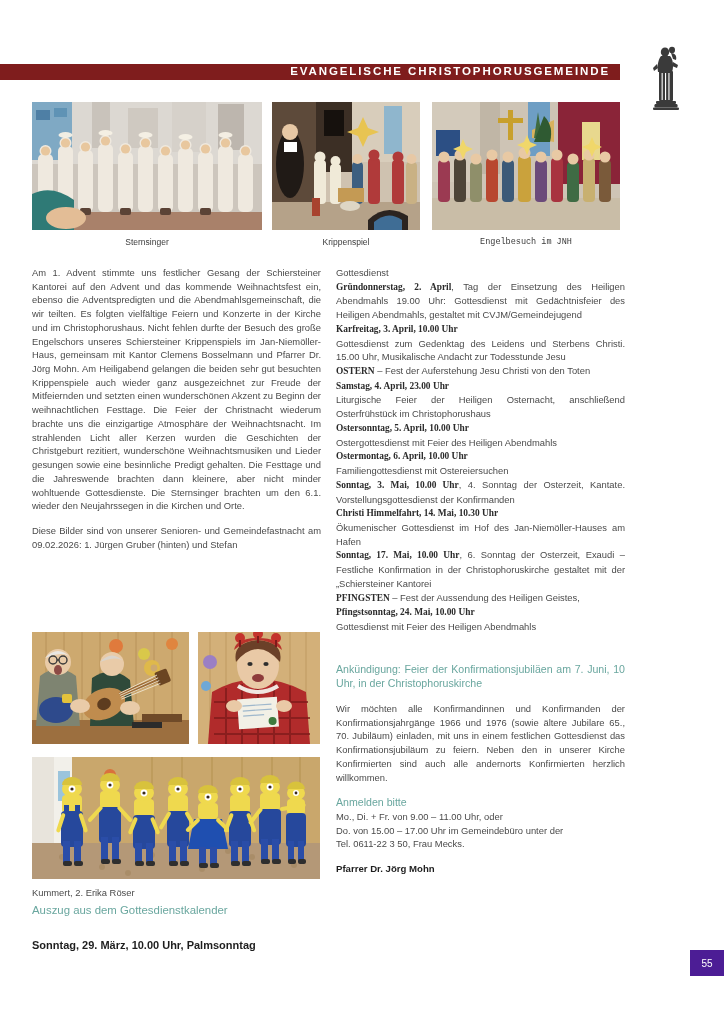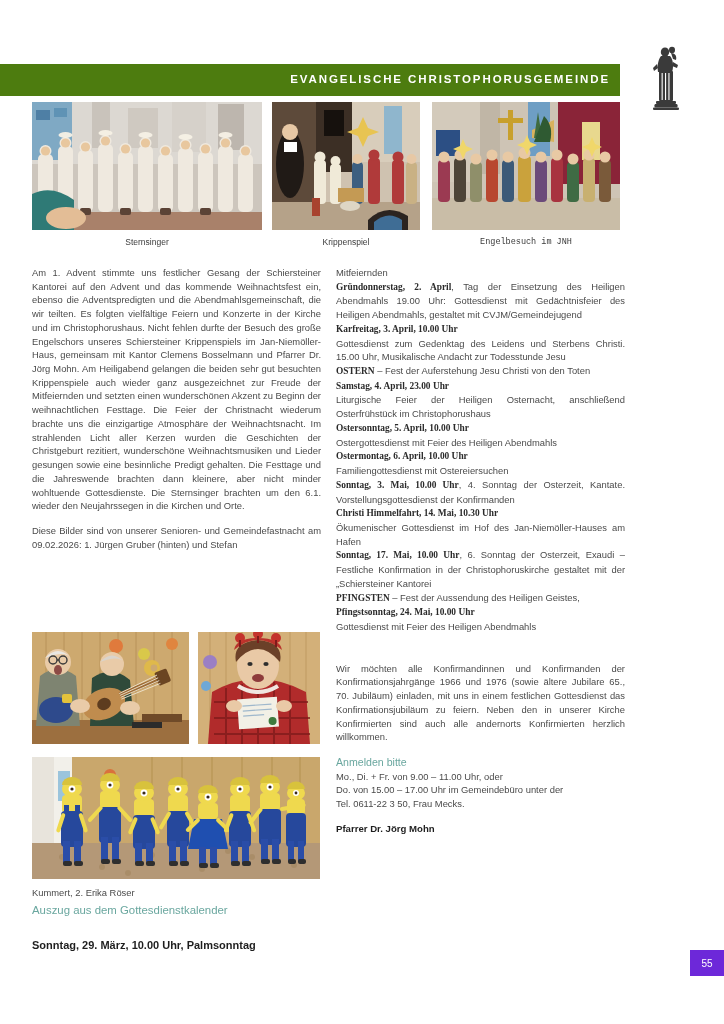--- a/index.html
+++ b/index.html
@@ -15,22 +15,22 @@
     color: #3b3b3b;
     overflow: hidden;
   }
 
   
   .header-band {
     position: absolute;
     left: 0;
     top: 64px;
     width: 620px;
-    height: 32px;
-    background: #4d7c0f;
+    height: 16px;
+    background: #7f1d1d;
     display: flex;
     align-items: center;
     justify-content: flex-end;
     box-sizing: border-box;
     padding-right: 10px;
   }
   .header-title {
     color: #ffffff;
     font-size: 11.5px;
     font-weight: bold;
@@ -130,21 +130,21 @@
     margin: 20px 0 0 0;
   }
 
   
   .page-num {
     position: absolute;
     right: 0;
     top: 950px;
     width: 34px;
     height: 26px;
-    background: #6d28d9;
+    background: #4c1d95;
     color: #ffffff;
     font-size: 10px;
     display: flex;
     align-items: center;
     justify-content: center;
   }
 </style>
 </head>
 <body>
 
@@ -583,40 +583,41 @@
   </svg>
 </div>
 
 <div id="left-bottom-text">
   <p class="kummert">Kummert, 2. Erika Röser</p>
   <p class="auszug">Auszug aus dem Gottesdienstkalender</p>
   <p class="palm">Sonntag, 29. März, 10.00 Uhr, Palmsonntag</p>
 </div>
 
 <div class="col" id="col-right">
-  <p class="tight nojust">Mitfeiernden</p>
+  <p class="tight nojust">Gottesdienst</p>
   <div id="service-entries">
       <p class="tight"><span class="b">Gründonnerstag, 2. April</span><span>, Tag der Einsetzung des Heiligen Abendmahls 19.00 Uhr: Gottesdienst mit Gedächtnisfeier des Heiligen Abendmahls, gestaltet mit CVJM/Gemeindejugend</span></p>
       <p class="tight"><span class="b">Karfreitag, 3. April, 10.00 Uhr</span></p>
       <p class="tight"><span>Gottesdienst zum Gedenktag des Leidens und Sterbens Christi. 15.00 Uhr, Musikalische Andacht zur Todesstunde Jesu</span></p>
       <p class="tight"><span class="b">OSTERN</span><span> – Fest der Auferstehung Jesu Christi von den Toten</span></p>
       <p class="tight"><span class="b">Samstag, 4. April, 23.00 Uhr</span></p>
       <p class="tight"><span>Liturgische Feier der Heiligen Osternacht, anschließend Osterfrühstück im Christophorushaus</span></p>
       <p class="tight"><span class="b">Ostersonntag, 5. April, 10.00 Uhr</span></p>
       <p class="tight"><span>Ostergottesdienst mit Feier des Heiligen Abendmahls</span></p>
       <p class="tight"><span class="b">Ostermontag, 6. April, 10.00 Uhr</span></p>
       <p class="tight"><span>Familiengottesdienst mit Ostereiersuchen</span></p>
       <p class="tight"><span class="b">Sonntag, 3. Mai, 10.00 Uhr</span><span>, 4. Sonntag der Osterzeit, Kantate. Vorstellungsgottesdienst der Konfirmanden</span></p>
       <p class="tight"><span class="b">Christi Himmelfahrt, 14. Mai, 10.30 Uhr</span></p>
       <p class="tight"><span>Ökumenischer Gottesdienst im Hof des Jan-Niemöller-Hauses am Hafen</span></p>
       <p class="tight"><span class="b">Sonntag, 17. Mai, 10.00 Uhr</span><span>, 6. Sonntag der Osterzeit, Exaudi – Festliche Konfirmation in der Christophoruskirche gestaltet mit der „Schiersteiner Kantorei</span></p>
       <p class="tight"><span class="b">PFINGSTEN</span><span> – Fest der Aussendung des Heiligen Geistes,</span></p>
       <p class="tight"><span class="b">Pfingstsonntag, 24. Mai, 10.00 Uhr</span></p>
       <p class="tight" style="margin-bottom: 28px;"><span>Gottesdienst mit Feier des Heiligen Abendmahls</span></p>
     </div>
+  <p class="teal-head">Ankündigung: Feier der Konfirmationsjubiläen am 7. Juni, 10 Uhr, in der Christophoruskirche</p>
   <p>Wir möchten alle Konfirmandinnen und Konfirmanden der Konfirmationsjahrgänge 1966 und 1976 (sowie ältere Jubilare 65., 70. Jubiläum) einladen, mit uns in einem festlichen Gottesdienst das Konfirmationsjubiläum zu feiern. Neben den in unserer Kirche Konfirmierten sind auch alle andernorts Konfirmierten herzlich willkommen.</p>
   <p class="teal-head" style="margin-bottom:0">Anmelden bitte</p>
   <p class="tight nojust">Mo., Di. + Fr. von 9.00  – 11.00 Uhr, oder</p>
   <p class="tight nojust">Do. von 15.00 – 17.00 Uhr im Gemeindebüro unter der</p>
   <p class="nojust">Tel. 0611-22 3 50, Frau Mecks.</p>
   <p class="dark-bold nojust" style="margin-top:10px">Pfarrer Dr. Jörg Mohn</p>
 </div>
 
 <div class="page-num">55</div>
 

